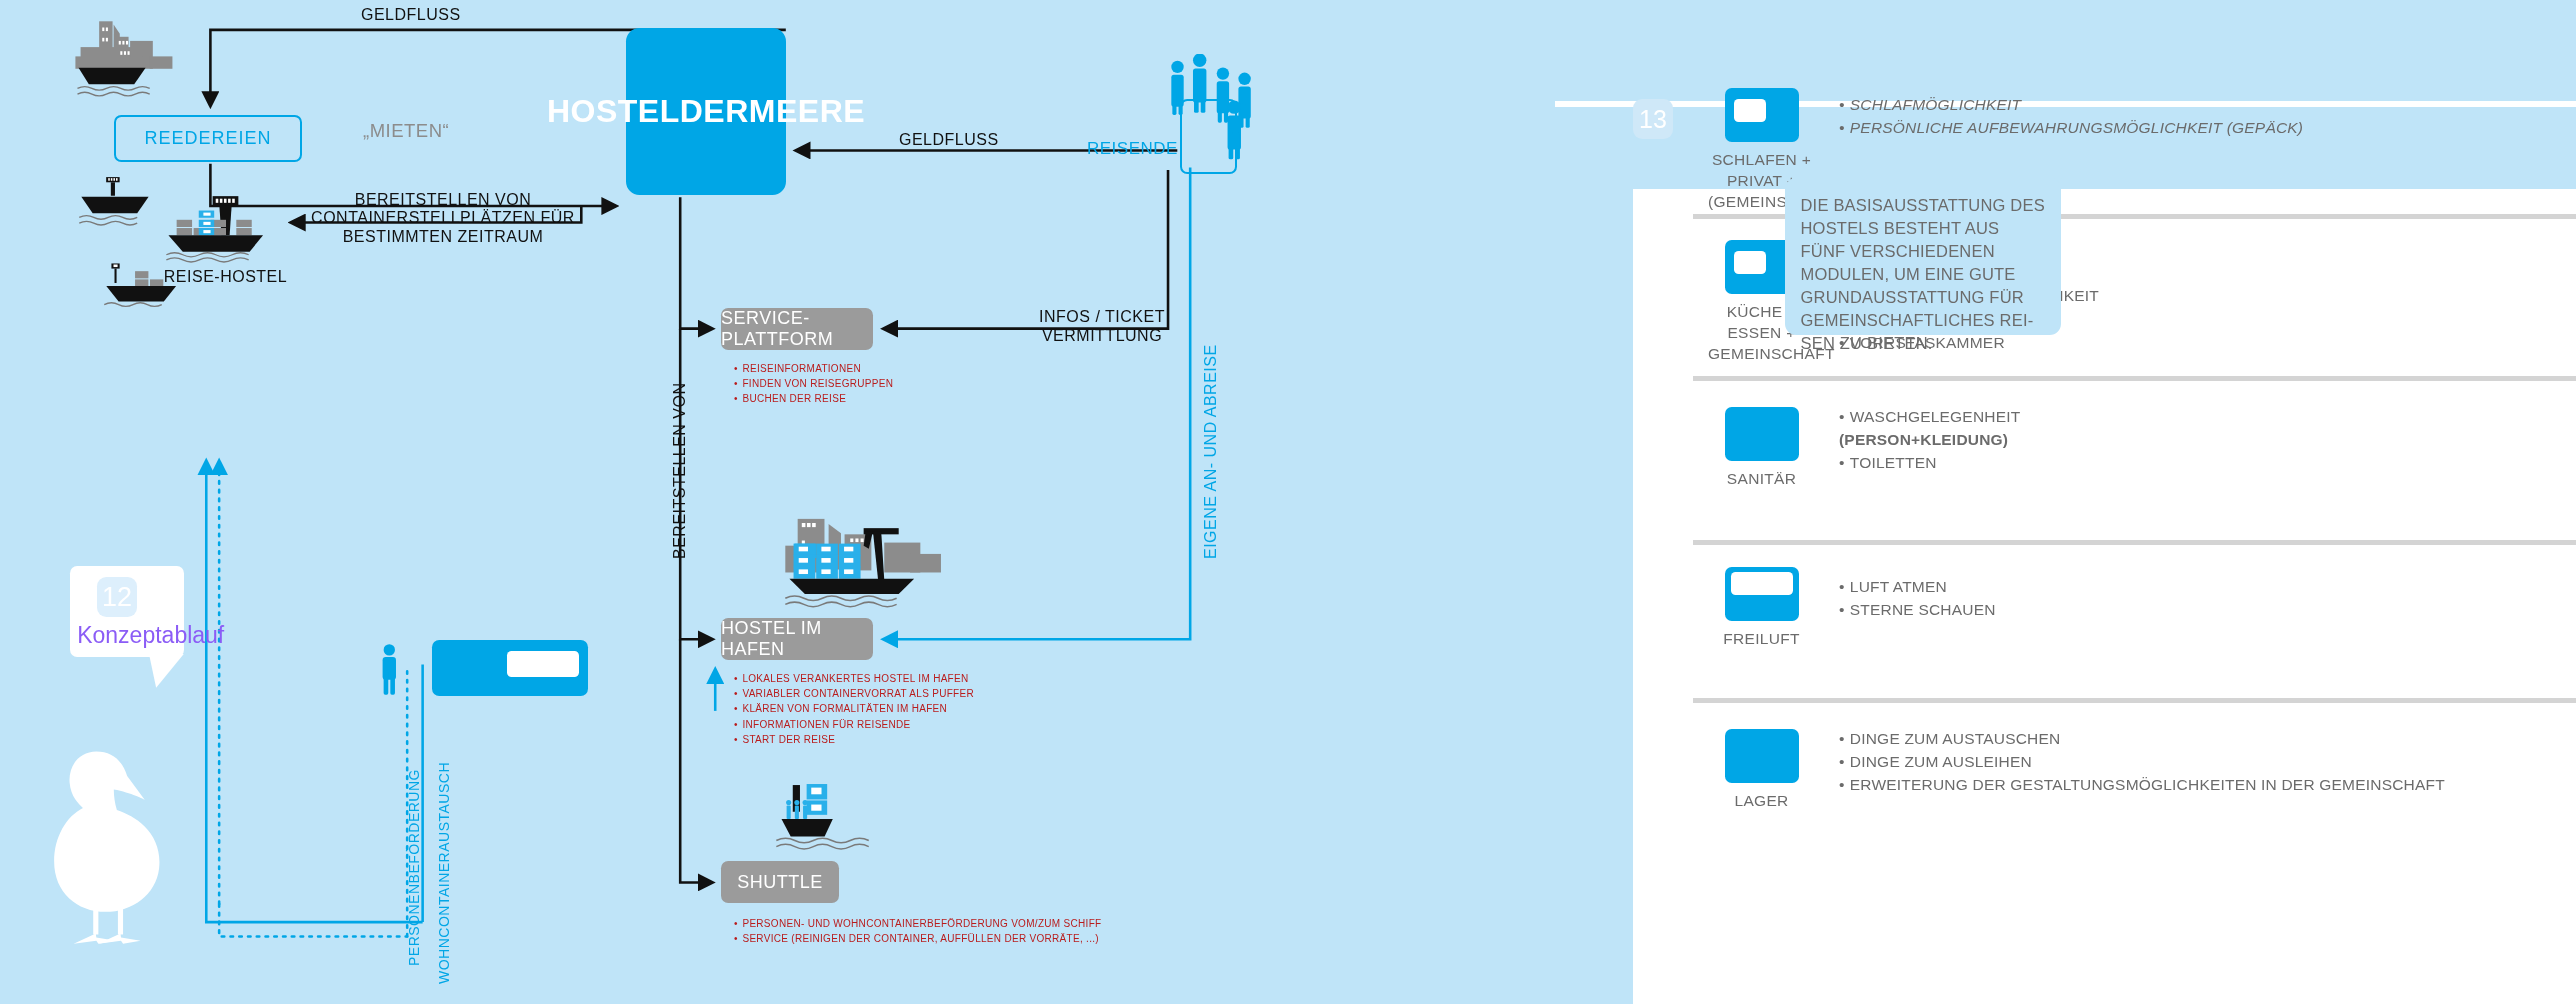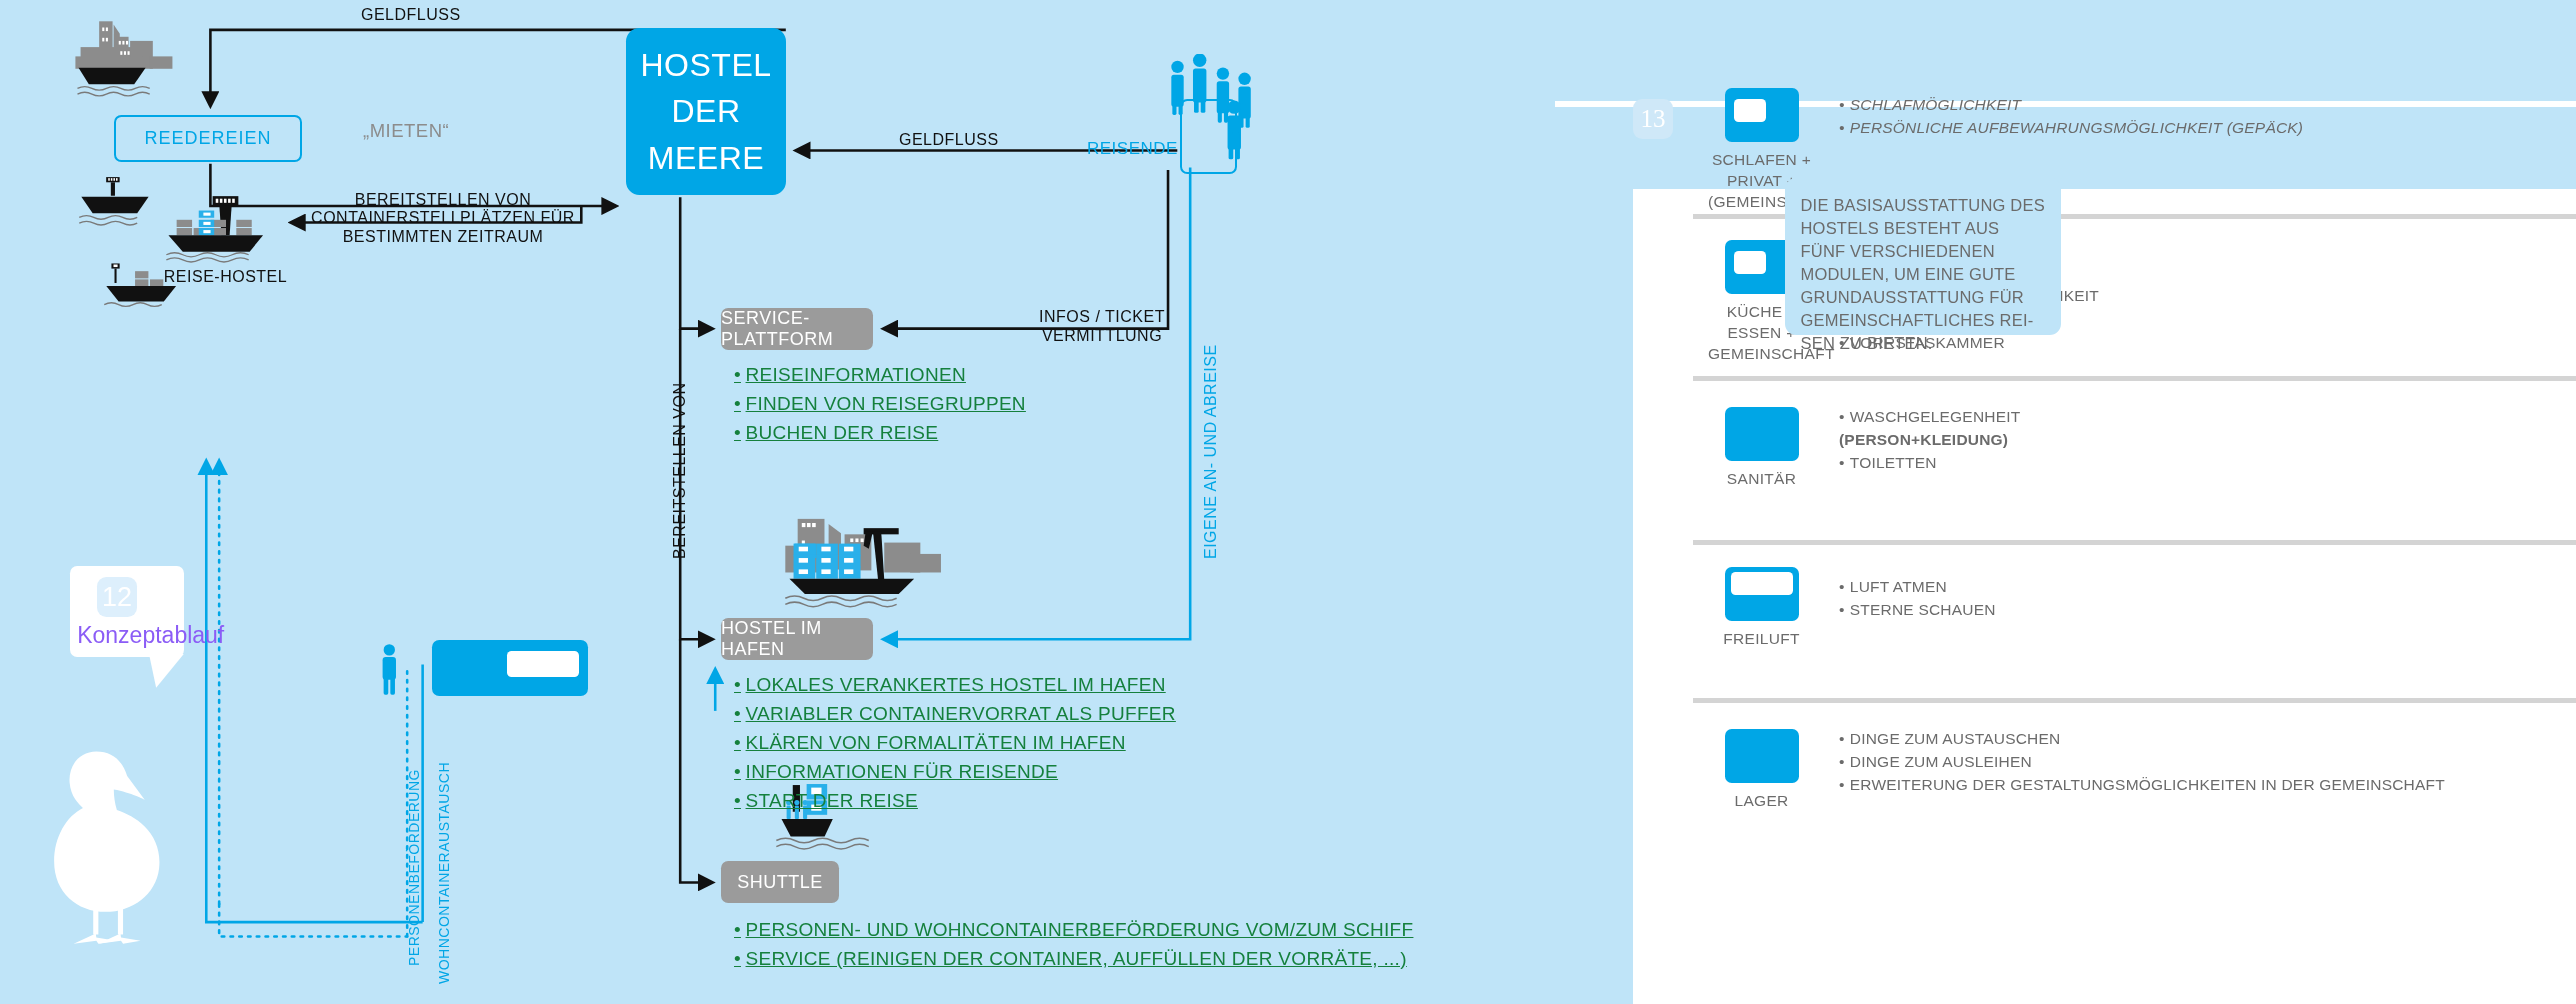--- a/index.html
+++ b/index.html
@@ -39,22 +39,22 @@
   }
 
   
   .abs { position:absolute; }
 
   
   .box-hdm {
     position:absolute; left:626px; top:28px;
     width:160px; height:167px;
     background:#00a6e6; border-radius:13.4px;
-    color:#ffffff; font-size:32px; font-weight:400;
-    display:flex; flex-direction:column;
+    color:#ffffff; font-size:32px; font-weight:700;
+    display:flex; flex-direction:row;
     align-items:center; justify-content:center;
     line-height:1.45; letter-spacing:0.5px;
   }
   .box-reederei {
     position:absolute; left:114px; top:115px;
     width:188px; height:47px;
     border:2.6px solid #00a6e6; border-radius:7.2px;
     background:transparent;
     color:#00a6e6; font-size:18px; letter-spacing:1px;
     display:flex; align-items:center; justify-content:center;
@@ -77,21 +77,21 @@
   }
 
   
   .lbl { position:absolute; font-size:16px; color:#111; letter-spacing:0.5px; white-space:nowrap; }
   .lbl-center { text-align:center; }
   .lbl-grey { color:#8c8c8c; }
   .lbl-blue { color:#00a6e6; }
   .lbl-vert { transform-origin:0 0; white-space:nowrap; }
 
   
-  .flow-bullets { position:absolute; font-size:19px; color:#15803d; letter-spacing:0.3px;text-decoration:underline; }
+  .flow-bullets { position:absolute; font-size:10px; color:#b91c1c; letter-spacing:0.3px; }
   .flow-bullets div { white-space:nowrap; line-height:1.52; }
   .flow-bullets div::before { content:"\2022"; margin-right:4.6px; }
 
   
   svg.wires { position:absolute; left:0; top:0; width:1551px; height:1004px; pointer-events:none; }
 
   
   .bubble {
     position:absolute; left:70px; top:566px;
     width:114px; height:91px;
@@ -106,21 +106,21 @@
   .bubble-text {
     position:absolute; left:7.2px; top:56px; width:125px;
     text-align:center; font-size:23px; color:#8b5cf6;
   }
 
   
   .mod-num {
     position:absolute; left:82px; top:99px;
     width:40px; height:40px; border-radius:9.3px;
     background:#cfe8f8; color:#ffffff;
-    font-size:25px; display:flex; align-items:center; justify-content:center;font-family:Liberation Serif, serif;
+    font-size:25px; display:flex; align-items:center; justify-content:center;
   }
   .mod-row { position:absolute; left:82px; width:1190px; }
   .mod-icon-wrap {
     position:absolute; left:75px; width:107px; text-align:center;
   }
   .mod-icon {
     width:74px; height:54px; border-radius:6.7px;
     background:#00a6e6; margin:0 auto;
     position:relative;
   }

